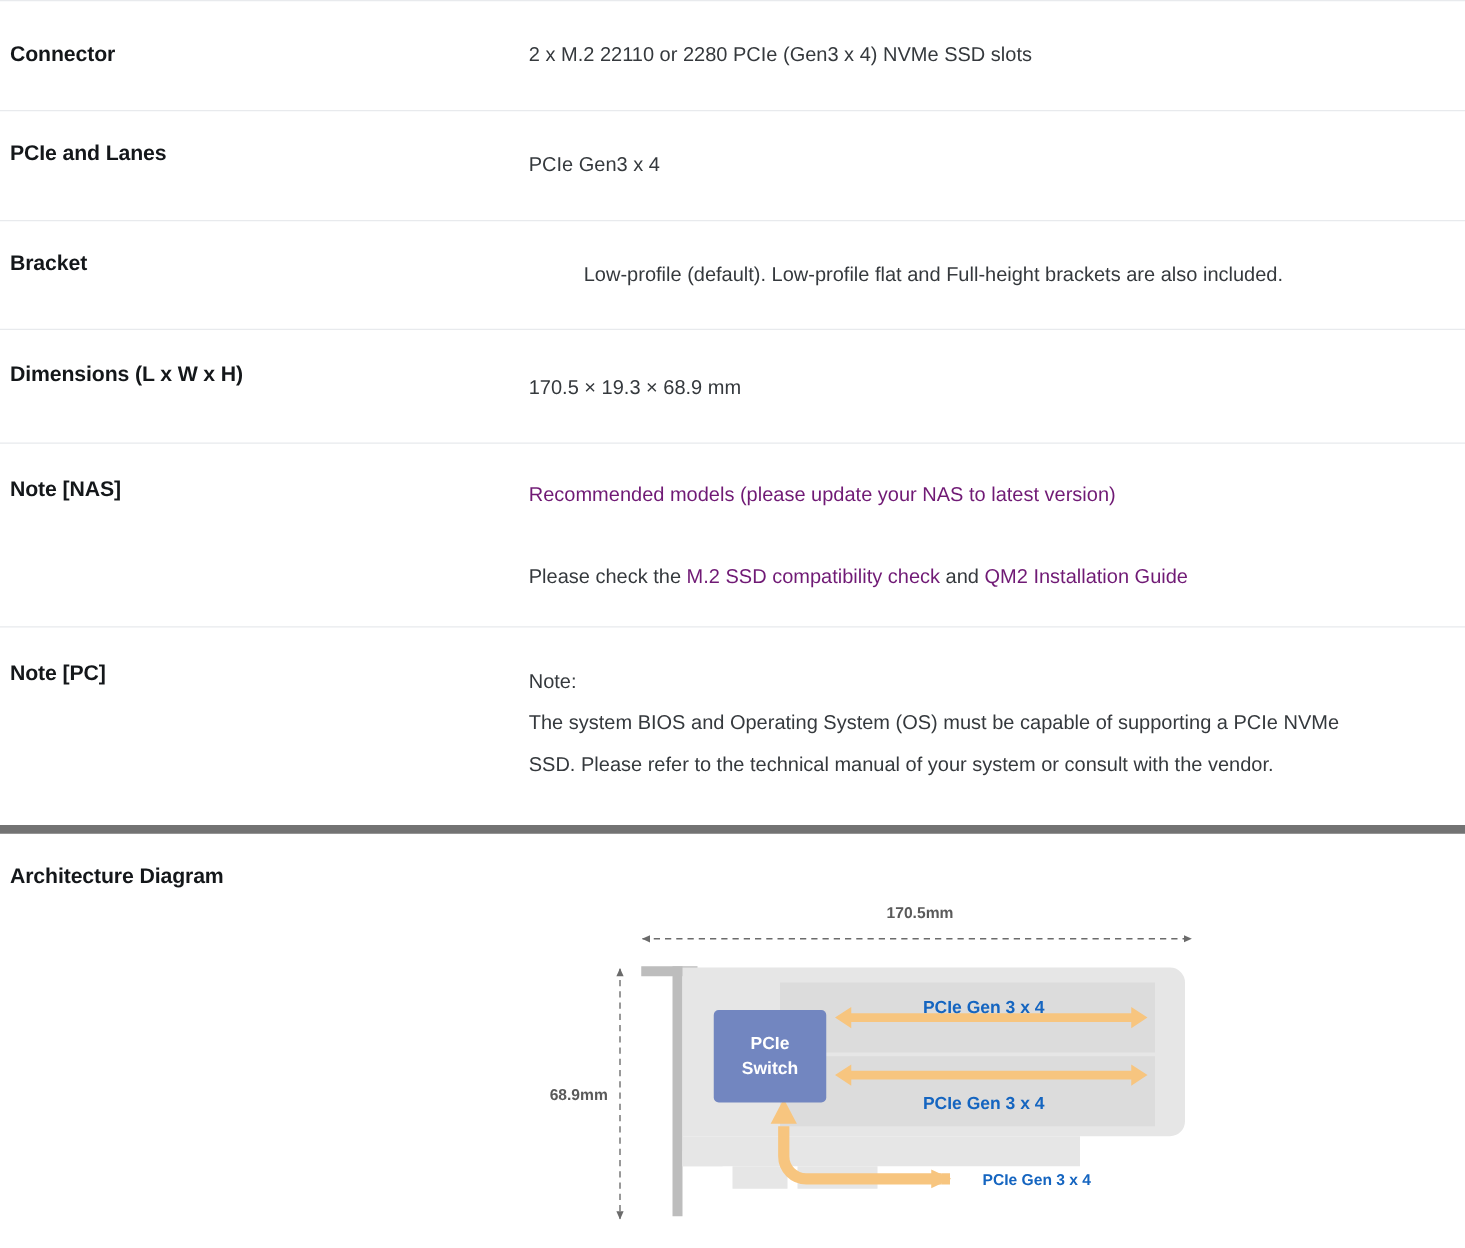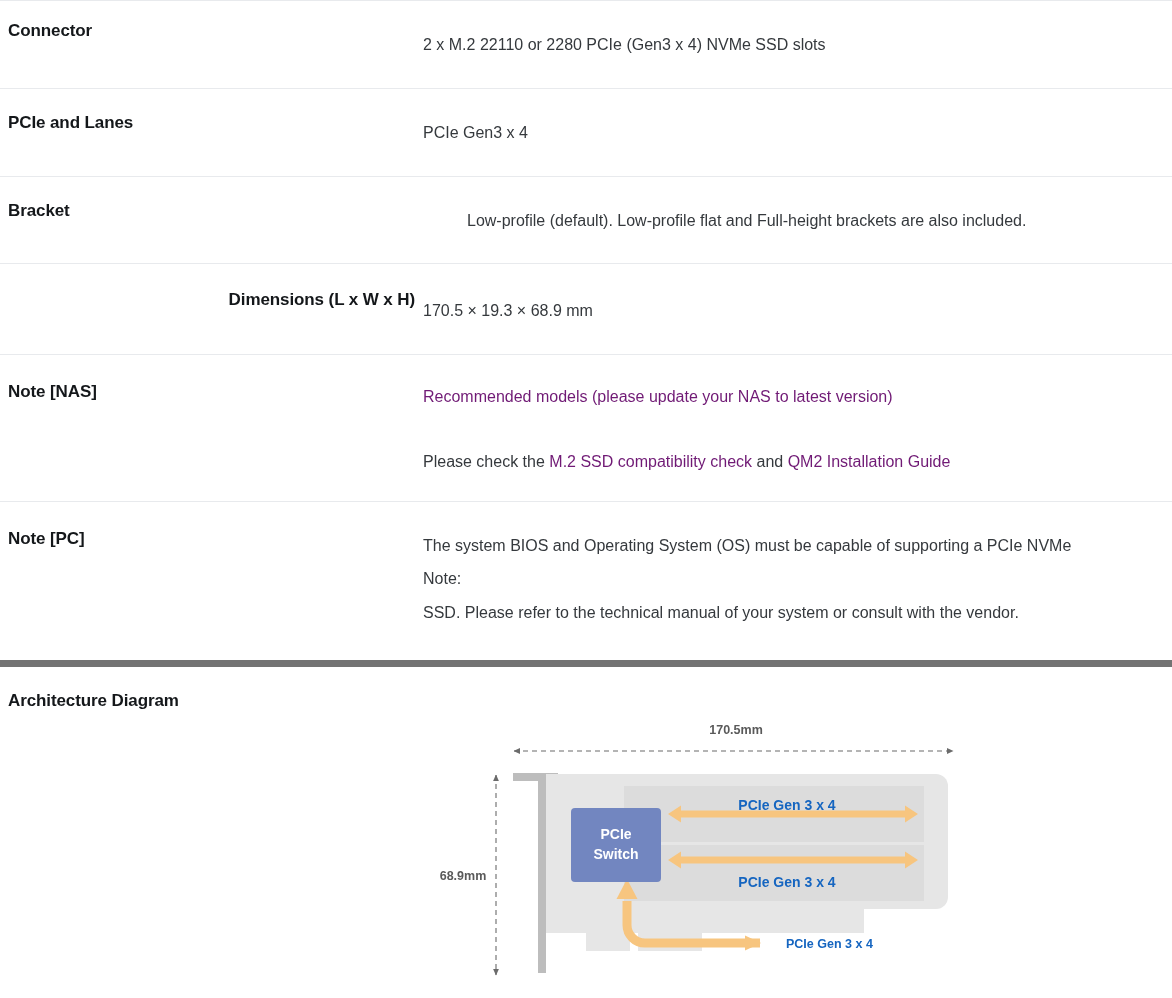--- a/index.html
+++ b/index.html
@@ -46,24 +46,24 @@
     line-height: 1.55;
   }
 
   .spec-row.r-connector .value { padding-top: 32px; padding-bottom: 30px; }
   .spec-row.r-lanes     .value { padding-top: 32px; padding-bottom: 30px; }
   .spec-row.r-bracket   .value { padding-top: 32px; padding-bottom: 30px; margin-left: 44px; }
   .spec-row.r-dims      .value { padding-top: 35px; padding-bottom: 30px; }
   .spec-row.r-note-nas  .value { padding-top: 30px; padding-bottom: 26px; }
   .spec-row.r-note-pc   .value { padding-top: 27px; padding-bottom: 30px; }
 
-  .spec-row.r-connector .label { padding-top: 19px; }
+  .spec-row.r-connector .label { padding-top: 32px; }
   .spec-row.r-lanes     .label { padding-top: 23px; }
   .spec-row.r-bracket   .label { padding-top: 23px; }
-  .spec-row.r-dims      .label { padding-top: 25px; text-align: right; }
+  .spec-row.r-dims      .label { padding-top: 25px; }
   .spec-row.r-note-nas  .label { padding-top: 26px; }
   .spec-row.r-note-pc   .label { padding-top: 26px; }
 
   a.link, .link {
     color: #701a75;
     text-decoration: none;
     cursor: pointer;
   }
 
   .nas-line-1 { margin: 0 0 0 0; }
@@ -120,22 +120,22 @@
       </div>
       <div class="nas-line-2">
         <span>Please check the </span><a class="link">M.2 SSD compatibility check</a><span> and </span><a class="link">QM2 Installation Guide</a>
       </div>
     </div>
   </div>
 
   <div class="spec-row r-note-pc">
     <div class="label">Note [PC]</div>
     <div class="value">
+      <p class="pc-line">Note:</p>
       <p class="pc-line">The system BIOS and Operating System (OS) must be capable of supporting a PCIe NVMe</p>
-      <p class="pc-line">Note:</p>
       <p class="pc-line">SSD. Please refer to the technical manual of your system or consult with the vendor.</p>
     </div>
   </div>
 
 </div>
 
 <div class="arch-head">Architecture Diagram</div>
 
 <div class="diagram-wrap">
   <svg class="diagram-svg" width="1172" height="320" viewBox="0 0 1172 320" xmlns="http://www.w3.org/2000/svg">

